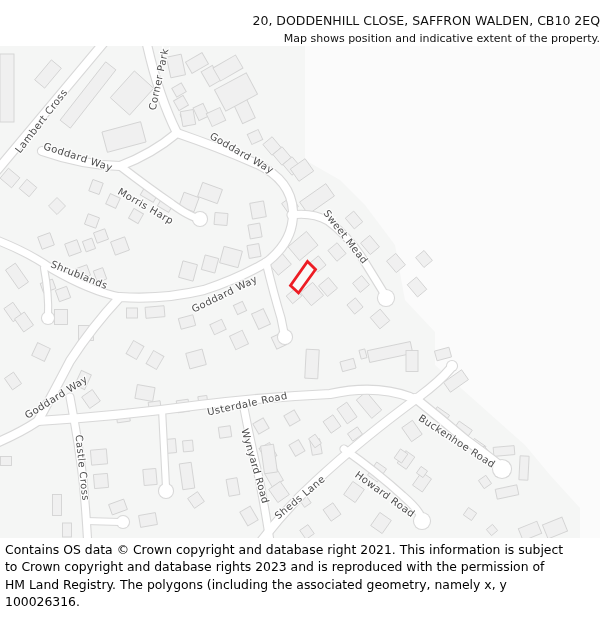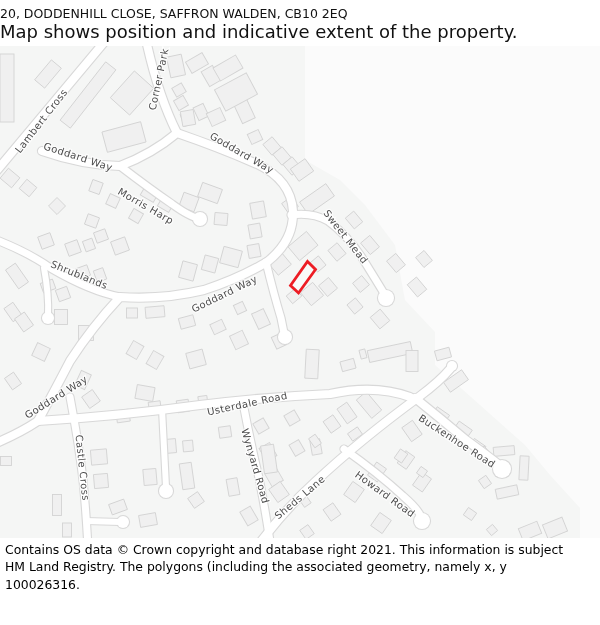--- a/index.html
+++ b/index.html
@@ -1,19 +1,19 @@
 <!DOCTYPE html>
 <html><head>
 <meta charset="utf-8">
 <style>
   html,body{margin:0;padding:0;background:#ffffff;}
   body{width:600px;height:625px;overflow:hidden;font-family:"DejaVu Sans","Liberation Sans",sans-serif;}
-  .header{width:600px;height:46px;background:#ffffff;text-align:left;padding-top:5px;box-sizing:border-box;}
+  .header{width:600px;height:46px;background:#ffffff;text-align:right;padding-top:12px;box-sizing:border-box;}
   .title{font-size:12.5px;color:#111;line-height:18px;}
-  .subtitle{font-size:18px;color:#111;line-height:18px;}
+  .subtitle{font-size:11px;color:#111;line-height:18px;}
   .map-wrap{width:600px;height:492px;position:relative;background:#fbfbfb;}
   svg{display:block;}
   .footer{width:600px;box-sizing:border-box;padding:3px 5px 0 5px;background:#ffffff;}
   .footer div{font-size:12.4px;color:#000000;line-height:17.4px;white-space:nowrap;}
 </style>
 </head>
 <body>
 
 <div class="header">
   <div class="title">20, DODDENHILL CLOSE, SAFFRON WALDEN, CB10 2EQ</div>
@@ -237,15 +237,16 @@
       <text x="0" y="0" transform="translate(79,468) rotate(84)" text-anchor="middle" fill="#4d4d4d" font-size="10px" letter-spacing="0.4" paint-order="stroke" stroke="#ffffff" stroke-width="2.5" stroke-opacity="0.75" font-family="&quot;DejaVu Sans&quot;,&quot;Liberation Sans&quot;,sans-serif">Castle Cross</text>
       <text x="0" y="0" transform="translate(252,467) rotate(74)" text-anchor="middle" fill="#4d4d4d" font-size="10px" letter-spacing="0.4" paint-order="stroke" stroke="#ffffff" stroke-width="2.5" stroke-opacity="0.75" font-family="&quot;DejaVu Sans&quot;,&quot;Liberation Sans&quot;,sans-serif">Wynyard Road</text>
       <text x="0" y="0" transform="translate(302,500) rotate(-40)" text-anchor="middle" fill="#4d4d4d" font-size="10px" letter-spacing="0.4" paint-order="stroke" stroke="#ffffff" stroke-width="2.5" stroke-opacity="0.75" font-family="&quot;DejaVu Sans&quot;,&quot;Liberation Sans&quot;,sans-serif">Sheds Lane</text>
       <text x="0" y="0" transform="translate(383,497) rotate(36)" text-anchor="middle" fill="#4d4d4d" font-size="10px" letter-spacing="0.4" paint-order="stroke" stroke="#ffffff" stroke-width="2.5" stroke-opacity="0.75" font-family="&quot;DejaVu Sans&quot;,&quot;Liberation Sans&quot;,sans-serif">Howard Road</text>
       <text x="0" y="0" transform="translate(455,444) rotate(33)" text-anchor="middle" fill="#4d4d4d" font-size="10px" letter-spacing="0.4" paint-order="stroke" stroke="#ffffff" stroke-width="2.5" stroke-opacity="0.75" font-family="&quot;DejaVu Sans&quot;,&quot;Liberation Sans&quot;,sans-serif">Buckenhoe Road</text>
     </svg>
 </div>
 
 <div class="footer">
     <div>Contains OS data © Crown copyright and database right 2021. This information is subject</div>
+    <div>to Crown copyright and database rights 2023 and is reproduced with the permission of</div>
     <div>HM Land Registry. The polygons (including the associated geometry, namely x, y</div>
     <div>100026316.</div>
   </div>
 
 </body></html>

